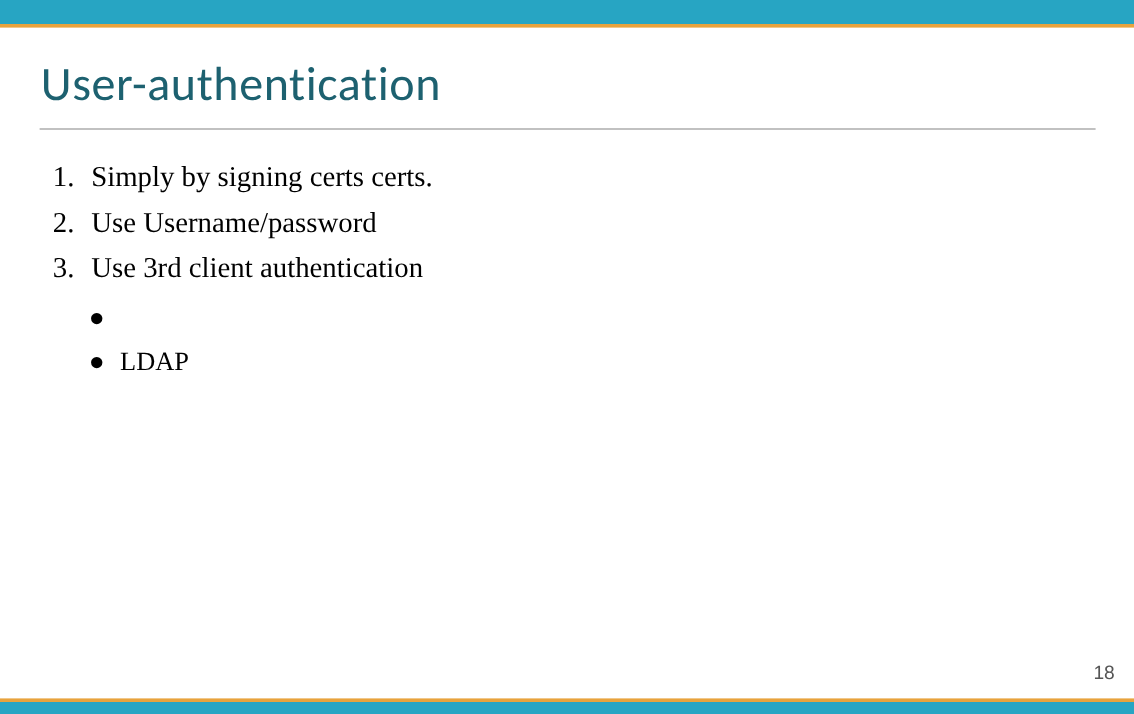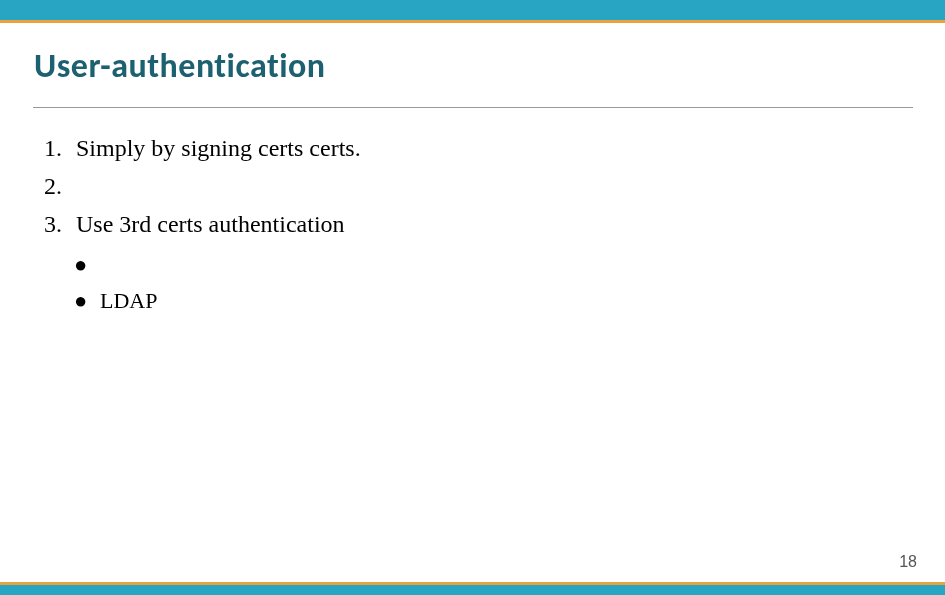--- a/index.html
+++ b/index.html
@@ -28,22 +28,22 @@
       left: 0;
       width: 945px;
       height: 3px;
       background: #e8a33d;
     }
     .title {
       position: absolute;
       top: 45px;
       left: 34px;
       font-family: Calibri, 'Segoe UI', Arial, sans-serif;
-      font-size: 34px;
-      font-weight: 700;
+      font-size: 40px;
+      font-weight: 400;
       color: #1d6170;
       letter-spacing: 0.5px;
     }
     .title-underline {
       position: absolute;
       top: 107px;
       left: 33px;
       width: 880px;
       height: 1px;
       background: #999;
@@ -73,21 +73,21 @@
       display: flex;
       margin-bottom: 3px;
     }
     .ul-bullet {
       width: 26px;
       flex-shrink: 0;
     }
     .page-number {
       position: absolute;
       bottom: 24px;
-      right: 28px;
+      right: 16px;
       font-family: Arial, sans-serif;
       font-size: 16px;
       color: #555;
     }
     .bottom-bar-orange {
       position: absolute;
       bottom: 10px;
       left: 0;
       width: 945px;
       height: 3px;
@@ -111,24 +111,25 @@
 <h1 class="title">User-authentication</h1>
 <div class="title-underline"></div>
 
 <div class="content">
   <div class="ol-item">
     <span class="ol-num">1.</span>
     <span>Simply by signing certs certs.</span>
   </div>
   <div class="ol-item">
     <span class="ol-num">2.</span>
+    <span>Use Username/password</span>
   </div>
   <div class="ol-item">
     <span class="ol-num">3.</span>
-    <span>Use 3rd certs authentication</span>
+    <span>Use 3rd client authentication</span>
   </div>
   <div class="sub-list">
     <div class="ul-item">
       <span class="ul-bullet">●</span>
     </div>
     <div class="ul-item">
       <span class="ul-bullet">●</span>
       <span>LDAP</span>
     </div>
   </div>

